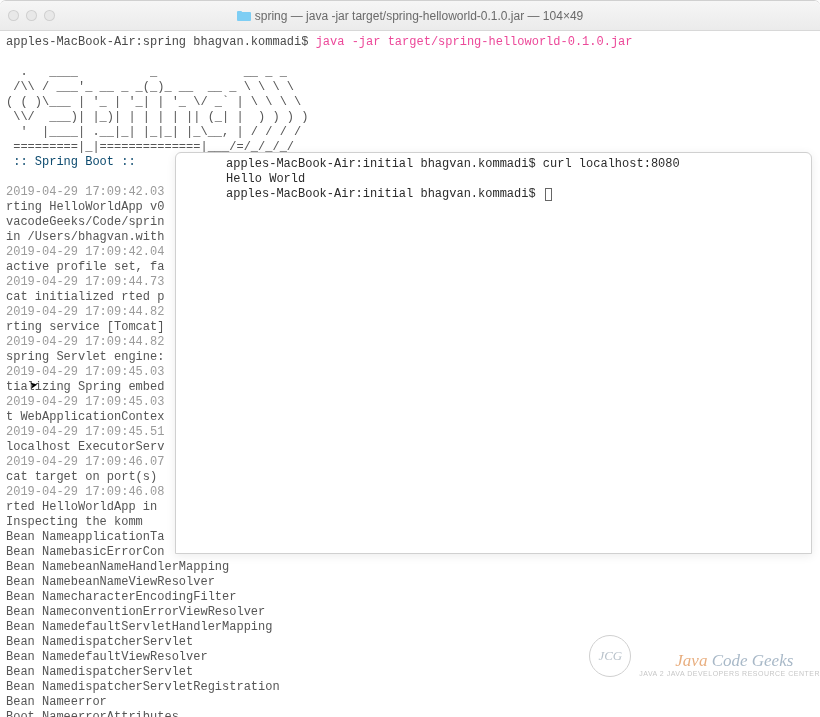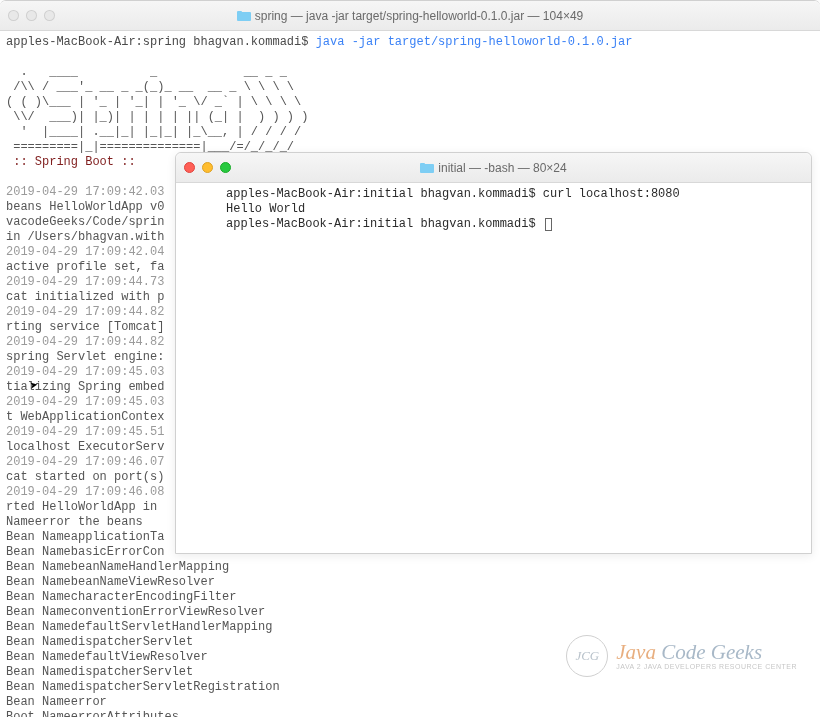--- a/index.html
+++ b/index.html
@@ -91,66 +91,67 @@
       top: 0;
       width: 820px;
       height: 717px;
       border-radius: 6px 6px 0 0;
       border-left: none;
       border-right: none;
       border-bottom: none;
     }
     .back-window .term-content { color: #555; }
     .prompt-line { color: #4a4a4a; }
-    .cmd-path { color: #3b82f6; font-family: Liberation Mono, monospace; }
+    .cmd-path { color: #ec4899; font-family: Liberation Mono, monospace; }
     .ts { color: #9a9a9a; }
-    .spring-boot { color: #7f1d1d; }
+    .spring-boot { color: #0c4a6e; }
     .spring-rel { color: #9a9a9a; }
     .front-window {
       left: 175px;
       top: 152px;
       width: 637px;
       height: 402px;
     }
     .front-window .term-content { color: #2b2b2b; margin-left: 44px; }
     .cursor-box {
       display: inline-block;
       width: 7px;
       height: 13px;
       border: 1px solid #666;
       vertical-align: text-bottom;
       margin-left: 2px;
     }
     .watermark {
       position: absolute;
-      right: 23px;
+      right: 0;
       bottom: 40px;
       display: flex;
-      align-items: center;
+      align-items: flex-end;
       gap: 8px;
       opacity: 0.6;
       font-family: Georgia, "Times New Roman", serif;
     }
     .wm-badge {
       width: 42px;
       height: 42px;
       border: 1px solid #b0b0b0;
       border-radius: 50%;
       display: flex;
       align-items: center;
       justify-content: center;
       position: relative;
       color: #8a9aa8;
       font-style: italic;
       font-size: 13px;
     }
     .wm-text { line-height: 1.05; }
     .wm-main {
-      font-size: 21px;
+      font-size: 17px;
       font-style: italic;
+      margin-left: 36px;
     }
     .wm-java { color: #d9792b; }
     .wm-code { color: #6f8aa3; }
     .wm-sub {
       font-size: 7px;
       letter-spacing: 0.5px;
       color: #a0a0a0;
       font-family: Arial, sans-serif;
     }
     .cursor-arrow {
@@ -182,42 +183,42 @@
 
 <span>  .   ____          _            __ _ _</span>
 <span> /\\ / ___'_ __ _ _(_)_ __  __ _ \ \ \ \</span>
 <span>( ( )\___ | '_ | '_| | '_ \/ _` | \ \ \ \</span>
 <span> \\/  ___)| |_)| | | | | || (_| |  ) ) ) )</span>
 <span>  '  |____| .__|_| |_|_| |_\__, | / / / /</span>
 <span> =========|_|==============|___/=/_/_/_/</span>
 <span class="spring-boot"> :: Spring Boot ::</span><span class="spring-rel">        (v2.1.4.RELEASE)</span>
 
 <span class="ts">2019-04-29 17:09:42.03                                                                                a</span>
-<span>beans HelloWorldApp v0</span>
+<span>rting HelloWorldApp v0</span>
 <span>vacodeGeeks/Code/sprin</span>
 <span>in /Users/bhagvan.with</span>
 <span class="ts">2019-04-29 17:09:42.04                                                                                a</span>
 <span>active profile set, fa</span>
 <span class="ts">2019-04-29 17:09:44.73                                                                                m</span>
-<span>cat initialized with p</span>
+<span>cat initialized rted p</span>
 <span class="ts">2019-04-29 17:09:44.82                                                                                a</span>
 <span>rting service [Tomcat]</span>
 <span class="ts">2019-04-29 17:09:44.82                                                                                a</span>
 <span>spring Servlet engine: </span>
 <span class="ts">2019-04-29 17:09:45.03                                                                                i</span>
 <span>tializing Spring embed</span>
 <span class="ts">2019-04-29 17:09:45.03                                                                                o</span>
 <span>t WebApplicationContex</span>
 <span class="ts">2019-04-29 17:09:45.51                                                                                i</span>
 <span>localhost ExecutorServ</span>
 <span class="ts">2019-04-29 17:09:46.07                                                                                m</span>
-<span>cat started on port(s)</span>
+<span>cat target on port(s)</span>
 <span class="ts">2019-04-29 17:09:46.08                                                                                a</span>
 <span>rted HelloWorldApp in </span>
-<span>Nameerror the beans </span>
+<span>Inspecting the komm </span>
 <span>Bean NameapplicationTa</span>
 <span>Bean NamebasicErrorCon</span>
 <span>Bean NamebeanNameHandlerMapping</span>
 <span>Bean NamebeanNameViewResolver</span>
 <span>Bean NamecharacterEncodingFilter</span>
 <span>Bean NameconventionErrorViewResolver</span>
 <span>Bean NamedefaultServletHandlerMapping</span>
 <span>Bean NamedispatcherServlet</span>
 <span>Bean NamedefaultViewResolver</span>
 <span>Bean NamedispatcherServlet</span>
@@ -225,31 +226,20 @@
 <span>Bean Nameerror</span>
 <span>Boot NameerrorAttributes</span>
 
 
 </div>
 </div>
 
 <div class="cursor-arrow">➤</div>
 
 <div class="window front-window">
-  <div class="titlebar active">
-    <div class="traffic-lights">
-      <div class="traffic-light tl-close"></div>
-      <div class="traffic-light tl-min"></div>
-      <div class="traffic-light tl-max"></div>
-    </div>
-    <div class="title-center">
-      <span class="folder-icon"></span>
-      <span>initial — -bash — 80×24</span>
-    </div>
-  </div>
   <div class="term-content"><span><span>apples-MacBook-Air:initial bhagvan.kommadi$ </span><span>curl localhost:8080</span></span>
 <span>Hello World</span>
 <span>apples-MacBook-Air:initial bhagvan.kommadi$ </span><span class="cursor-box"></span></div>
 </div>
 
 <div class="watermark">
   <div class="wm-badge">
     <span>JCG</span>
   </div>
   <div class="wm-text">

